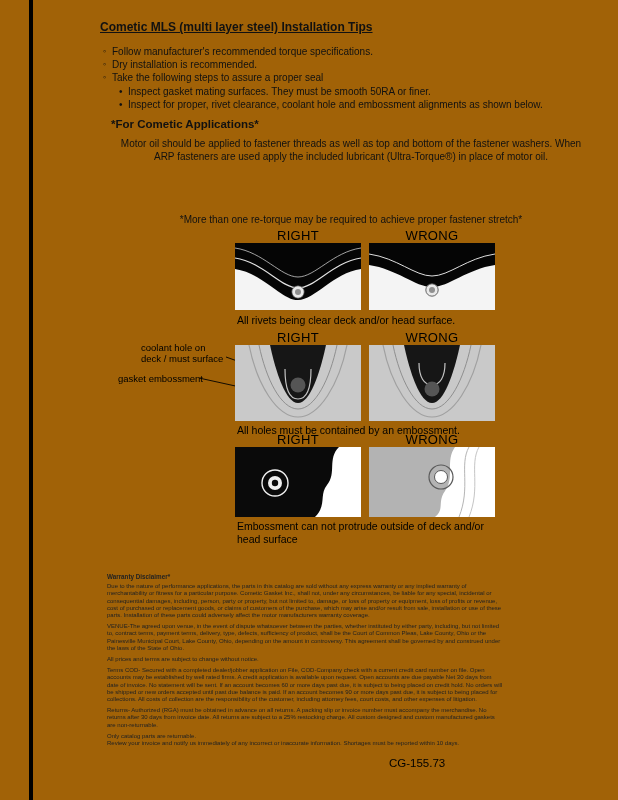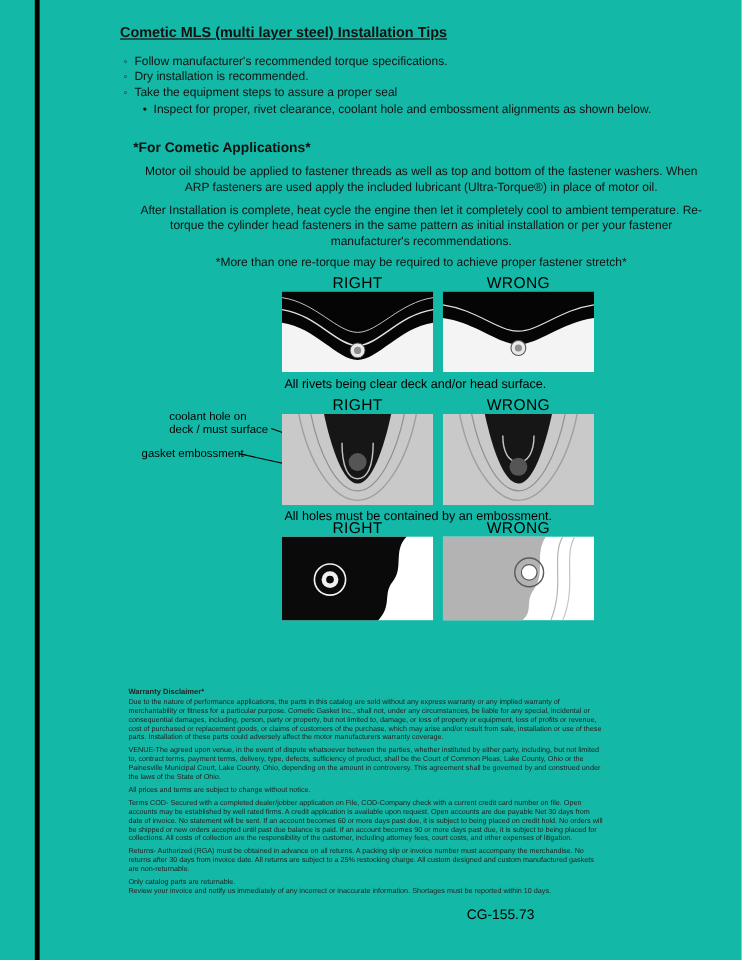--- a/index.html
+++ b/index.html
@@ -1,18 +1,18 @@
 <!DOCTYPE html>
 <html><head>
 <meta charset="utf-8">
 <style>
   * { margin:0; padding:0; box-sizing:border-box; }
   html,body { background:#e9e9e9; }
   body { font-family:"Liberation Sans", sans-serif; }
-  .page { position:relative; width:618px; height:800px; background:#14b8a6; margin:0 auto; overflow:hidden; color:#111; }
+  .page { position:relative; width:618px; height:800px; background:#a16207; margin:0 auto; overflow:hidden; color:#111; }
   .abs { position:absolute; }
   .left-bar { position:absolute; left:29px; top:0; width:4px; height:100%; background:#000; }
 
   .title { left:100px; top:20px; font-size:12px; font-weight:bold; text-decoration:underline; }
 
   .bullets { left:103px; top:45px; font-size:10px; line-height:13px; width:486px; }
   .bullet { display:flex; }
   .bullet::before { content:"◦"; flex:0 0 9px; font-size:9px; line-height:13px; }
   .subbullets { left:119px; top:85px; font-size:10px; line-height:13px; width:470px; }
   .subbullet { display:flex; }
@@ -59,33 +59,35 @@
   <h1 class="abs title">Cometic MLS (multi layer steel) Installation Tips</h1>
 
   <div class="abs bullets">
     <div class="bullet">
         <span>Follow manufacturer's recommended torque specifications.</span>
       </div>
     <div class="bullet">
         <span>Dry installation is recommended.</span>
       </div>
     <div class="bullet">
-        <span>Take the equipment steps to assure a proper seal</span>
+        <span>Take the following steps to assure a proper seal</span>
       </div>
   </div>
 
   <div class="abs subbullets">
+    <div class="subbullet">
+        <span>Inspect gasket mating surfaces.  They must be smooth 50RA or finer.</span>
+      </div>
     <div class="subbullet">
         <span>Inspect for proper, rivet clearance, coolant hole and embossment alignments as shown below.</span>
       </div>
   </div>
 
   <h2 class="abs diesel-heading">*For Cometic Applications*</h2>
   <p class="abs para p1">Motor oil should be applied to fastener threads as well as top and bottom of the fastener washers. When ARP fasteners are used apply the included lubricant (Ultra-Torque®) in place of motor oil.</p>
-  <p class="abs para p2">After Installation is complete, heat cycle the engine then let it completely cool to ambient temperature. Re-torque the cylinder head fasteners in the same pattern as initial installation or per your fastener manufacturer's recommendations.</p>
   <p class="abs para p3">*More than one re-torque may be required to achieve proper fastener stretch*</p>
 
   <div class="lbl l-r1r">RIGHT</div>
   <div class="lbl l-r1w">WRONG</div>
 
   <div class="img i-r1r">
     <svg width="126" height="67" viewBox="0 0 126 67">
       <rect width="126" height="67" fill="#050505"></rect>
       <path d="M0,26 C28,30 46,57 63,57 C80,57 98,30 126,26 L126,67 L0,67 Z" fill="#f4f4f4"></path>
       <path d="M0,15 C28,19 46,45 63,45 C80,45 98,19 126,15" fill="none" stroke="#e3e3e3" stroke-width="1.2"></path>
@@ -155,20 +157,21 @@
   <div class="img i-r3w">
     <svg width="126" height="70" viewBox="0 0 126 70">
       <rect width="126" height="70" fill="#ffffff"></rect>
       <path d="M100,0 C90,18 102,40 90,70" fill="none" stroke="#b5b5b5" stroke-width="1"></path>
       <path d="M110,0 C100,18 112,40 100,70" fill="none" stroke="#c5c5c5" stroke-width="1"></path>
       <path d="M0,0 L86,0 C76,14 86,30 76,44 C68,55 76,62 66,70 L0,70 Z" fill="#b3b3b3"></path>
       <circle cx="72" cy="30" r="12" fill="none" stroke="#5a5a5a" stroke-width="1.2"></circle>
       <circle cx="72" cy="30" r="6.5" fill="#ffffff" stroke="#5a5a5a" stroke-width="1"></circle>
     </svg>
   </div>
+  <div class="cap cap3">Embossment can not protrude outside of deck and/or head surface</div>
 
   <div class="abs disclaimer">
     <h4>Warranty Disclaimer*</h4>
     <p>Due to the nature of performance applications, the parts in this catalog are sold without any express warranty or any implied warranty of merchantability or fitness for a particular purpose.  Cometic Gasket Inc., shall not, under any circumstances, be liable for any special, incidental or consequential damages, including, person, party or property, but not limited to, damage, or loss of property or equipment, loss of profits or revenue, cost of purchased or replacement goods, or claims of customers of the purchase, which may arise and/or result from sale, installation or use of these parts.  Installation of these parts could adversely affect the motor manufacturers warranty coverage.</p>
     <p>VENUE-The agreed upon venue, in the event of dispute whatsoever between the parties, whether instituted by either party, including, but not limited to, contract terms, payment terms, delivery, type, defects, sufficiency of product, shall be the Court of Common Pleas, Lake County, Ohio or the Painesville Municipal Court, Lake County, Ohio, depending on the amount in controversy. This agreement shall be governed by and construed under the laws of the State of Ohio.</p>
     <p>All prices and terms are subject to change without notice.</p>
     <p>Terms COD- Secured with a completed dealer/jobber application on File, COD-Company check with a current credit card number on file.  Open accounts may be established by well rated firms.  A credit application is available upon request.  Open accounts are due payable Net 30 days from date of invoice.  No statement will be sent.  If an account becomes 60 or more days past due, it is subject to being placed on credit hold.  No orders will be shipped or new orders accepted until past due balance is paid.  If an account becomes 90 or more days past due, it is subject to being placed for collections.  All costs of collection are the responsibility of the customer, including attorney fees, court costs, and other expenses of litigation.</p>
     <p>Returns- Authorized (RGA) must be obtained in advance on all returns.  A packing slip or invoice number must accompany the merchandise.  No returns after 30 days from invoice date.  All returns are subject to a 25% restocking charge.  All custom designed and custom manufactured gaskets are non-returnable.</p>
     <p class="tight">Only catalog parts are returnable.</p>
     <p>Review your invoice and notify us immediately of any incorrect or inaccurate information.  Shortages must be reported within 10 days.</p>

